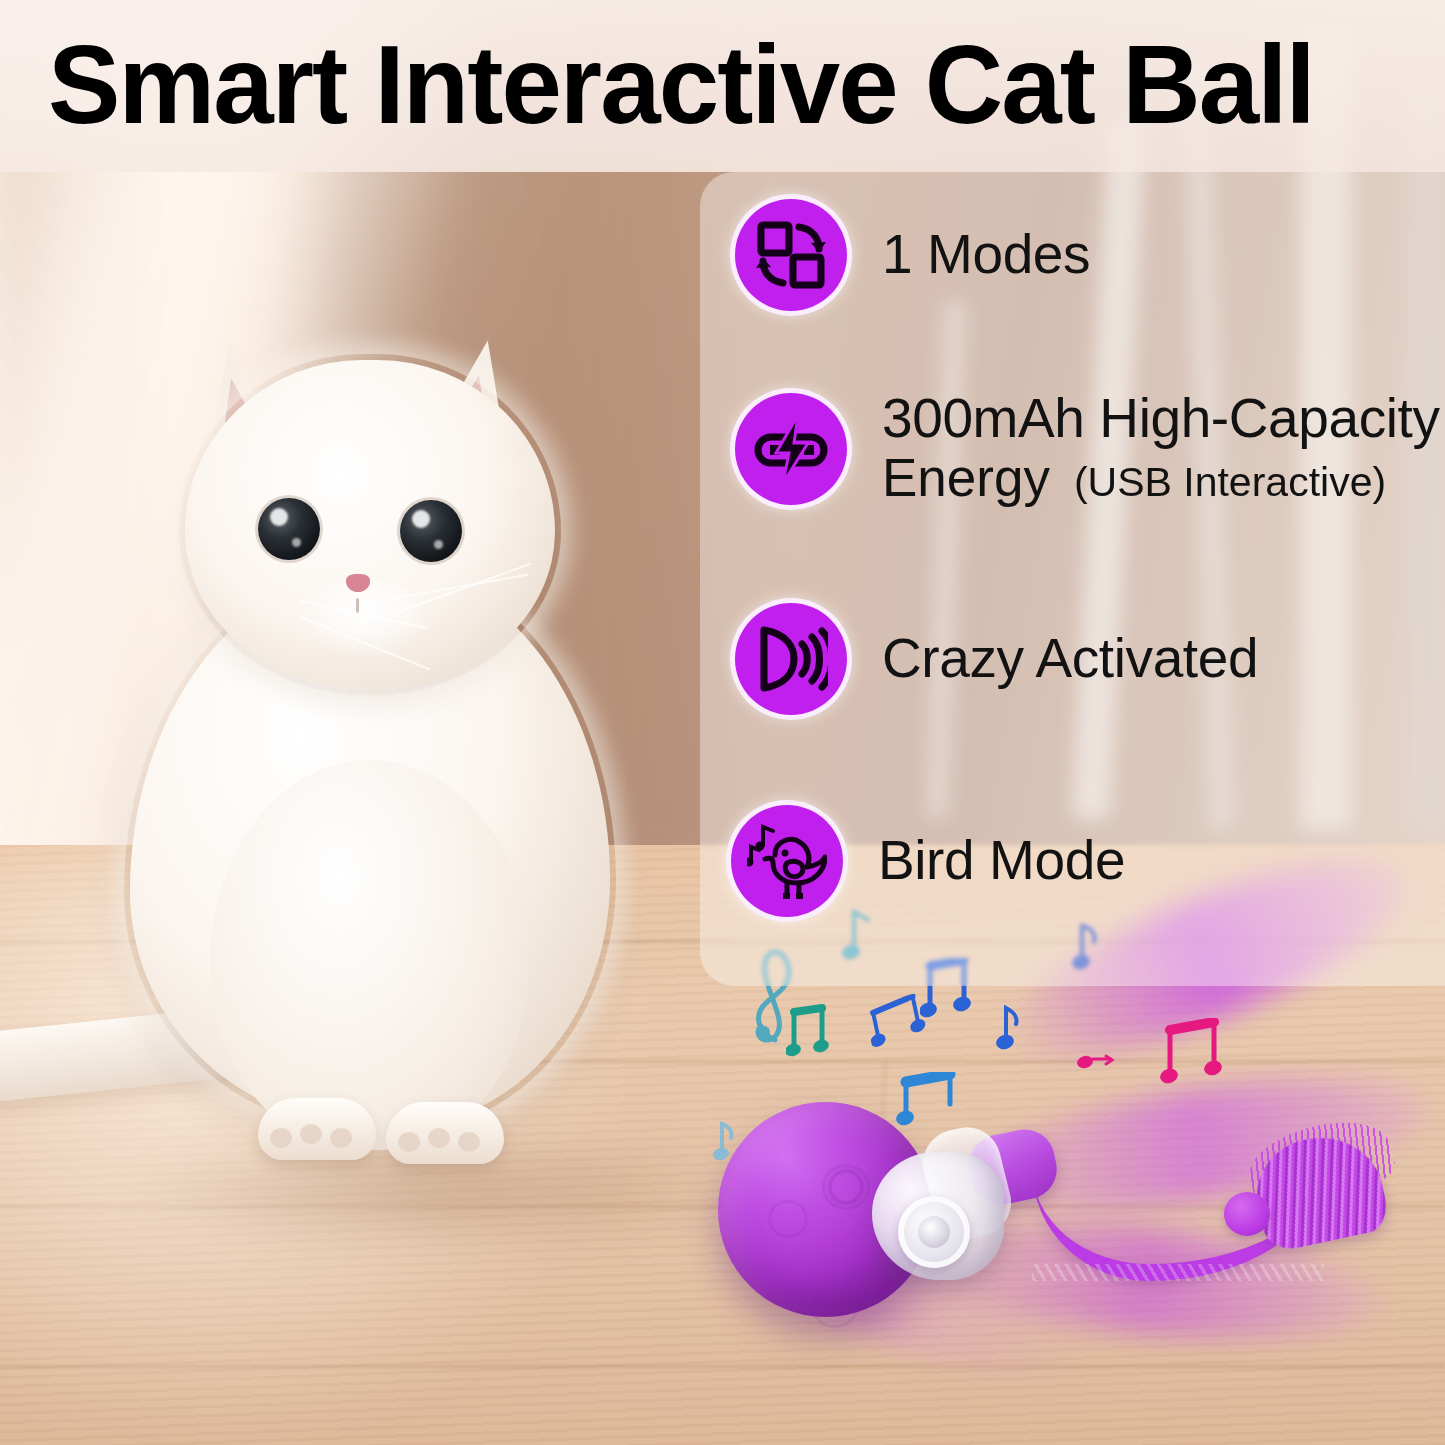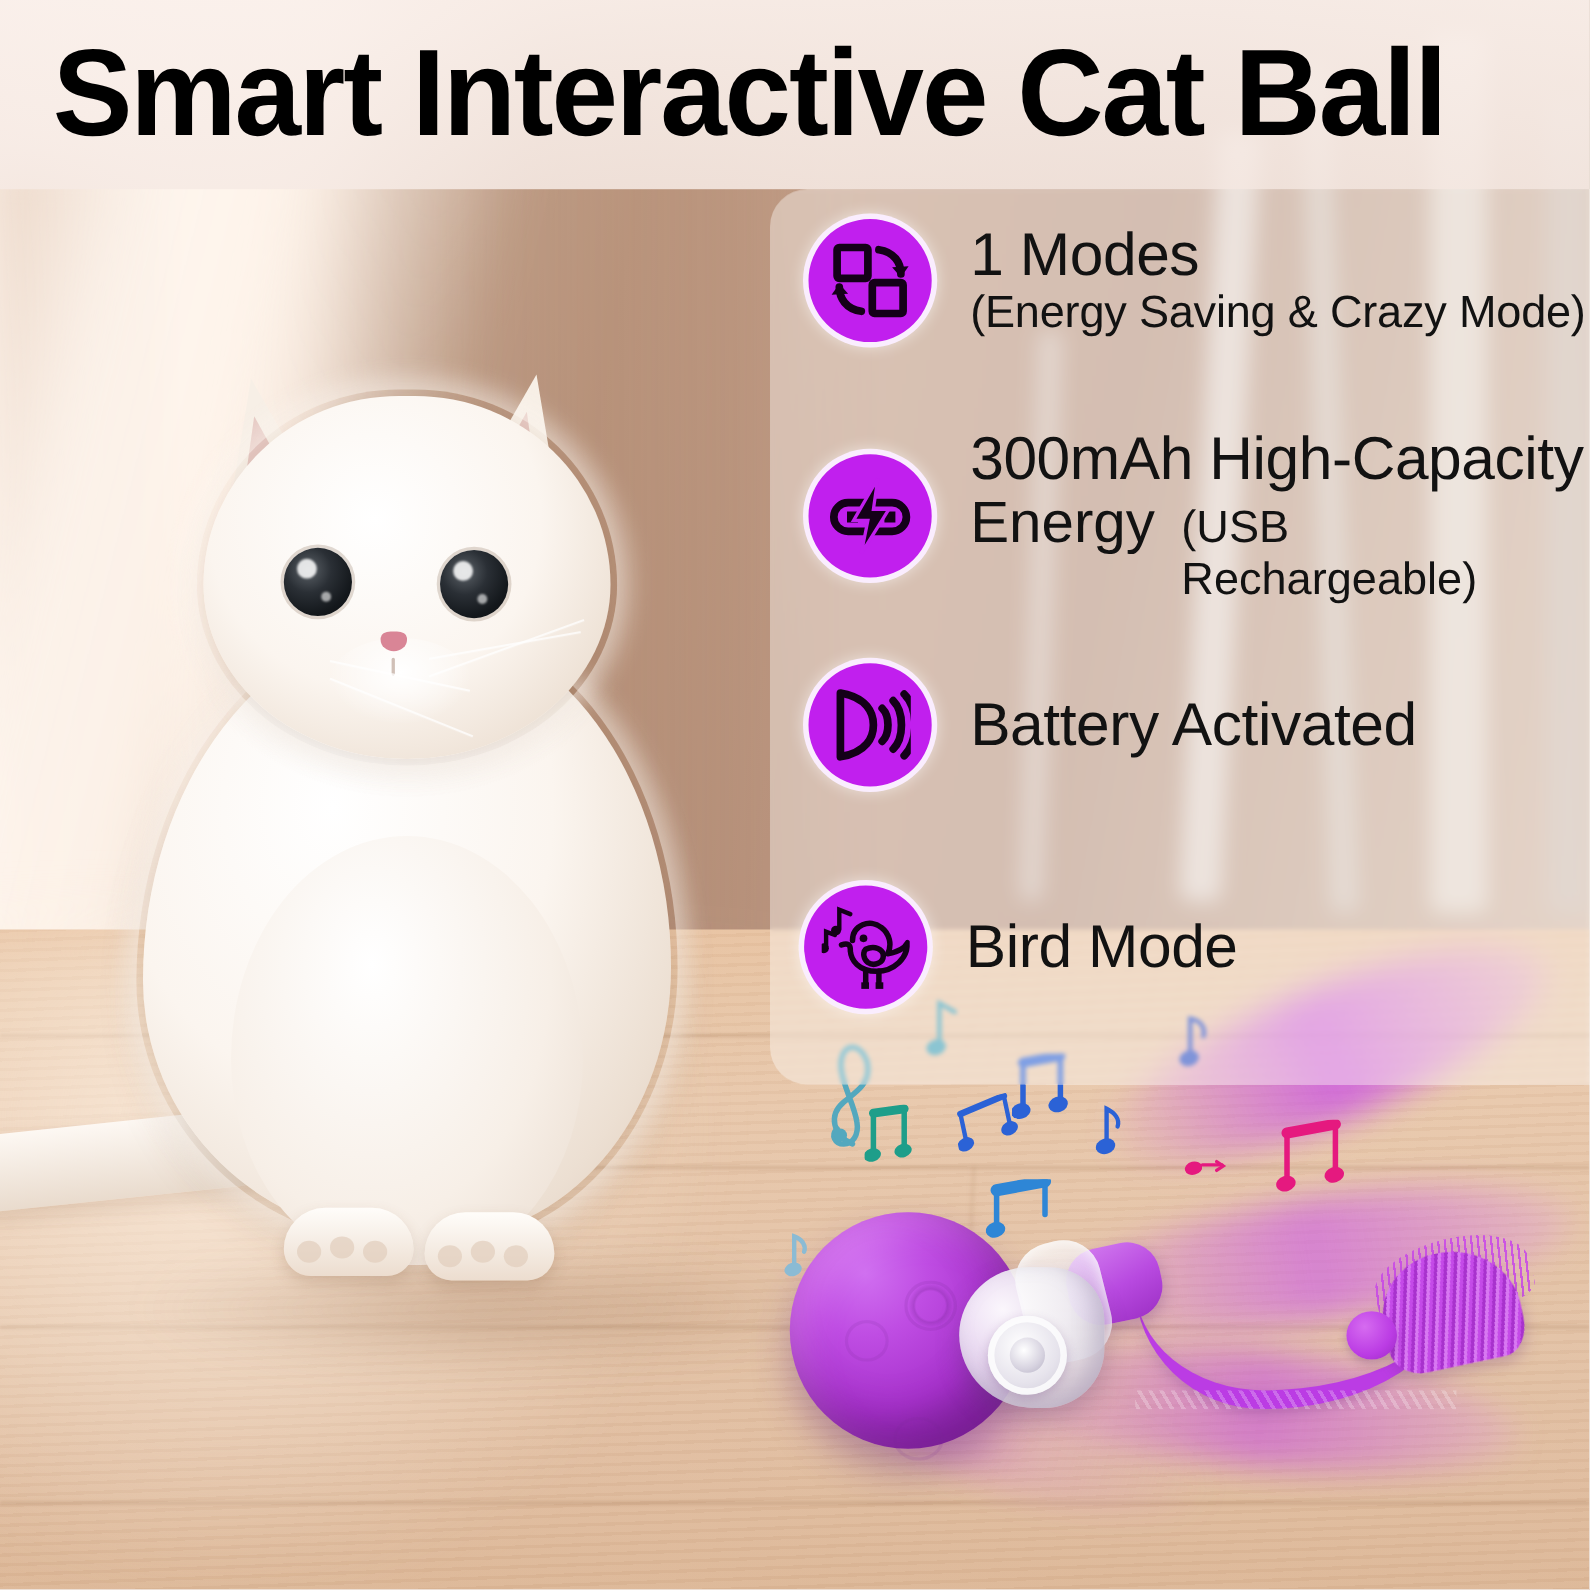--- a/index.html
+++ b/index.html
@@ -484,53 +484,52 @@
           <rect x="6" y="6" width="28" height="28" rx="2" fill="none" stroke="#140018" stroke-width="7"></rect>
           <rect x="38" y="38" width="28" height="28" rx="2" fill="none" stroke="#140018" stroke-width="7"></rect>
           <path d="M44 8 C 58 10, 64 20, 64 30" fill="none" stroke="#140018" stroke-width="7" stroke-linecap="round"></path>
           <path d="M56 24 L64 33 L71 23" fill="#140018"></path>
           <path d="M28 64 C 14 62, 8 52, 8 42" fill="none" stroke="#140018" stroke-width="7" stroke-linecap="round"></path>
           <path d="M16 48 L8 39 L1 49" fill="#140018"></path>
         </svg>
       </div>
       <div class="ftext">
         <div class="l1">1 Modes</div>
-        <div class="l2">(Energy Saving &amp; Crazy Mode)</div>
       </div>
     </div>
 
     <div class="feat f2">
       <div class="badge">
         <svg width="78" height="72" viewBox="0 0 78 72">
           <rect x="6" y="24" width="66" height="26" rx="13" fill="none" stroke="#140018" stroke-width="7"></rect>
           <path d="M18 32 h10 v10 h-10 z" fill="#140018"></path>
           <path d="M52 32 h10 v10 h-10 z" fill="#140018"></path>
           <path d="M46 2 L24 40 h13 L31 70 L56 30 H42 z" fill="#140018" stroke="#C11FEE" stroke-width="3"></path>
         </svg>
       </div>
       <div class="ftext f2text">
         <div class="l1">300mAh High-Capacity</div>
         <div class="row">
           <span class="big">Energy</span>
-          <span class="inline-sub" style="margin-left:24px;">(USB Rechargeable)</span>
+          <span class="inline-sub" style="margin-left:24px;">(USB Interactive)</span>
         </div>
       </div>
     </div>
 
     <div class="feat f3">
       <div class="badge">
         <svg width="74" height="70" viewBox="0 0 74 70">
           <path d="M10 6 C 34 10, 40 24, 40 35 C 40 46, 34 60, 10 64 Z" fill="none" stroke="#140018" stroke-width="7" stroke-linejoin="round"></path>
           <path d="M48 20 C 55 27, 55 43, 48 50" fill="none" stroke="#140018" stroke-width="7" stroke-linecap="round"></path>
           <path d="M58 13 C 68 23, 68 47, 58 57" fill="none" stroke="#140018" stroke-width="7" stroke-linecap="round"></path>
           <path d="M68 7 C 81 20, 81 50, 68 63" fill="none" stroke="#140018" stroke-width="7" stroke-linecap="round"></path>
         </svg>
       </div>
       <div class="ftext">
-        <div class="l1">Battery Activated</div>
+        <div class="l1">Crazy Activated</div>
       </div>
     </div>
 
     <div class="feat f4">
       <div class="badge">
         <svg width="80" height="80" viewBox="0 0 80 80">
           <path d="M28 34 C 28 20, 44 14, 54 22 C 62 28, 64 38, 60 46 C 72 44, 76 40, 78 36 C 78 50, 66 62, 50 62 C 34 62, 26 52, 26 42 C 26 38, 24 36, 18 38" fill="none" stroke="#140018" stroke-width="5" stroke-linecap="round" stroke-linejoin="round"></path>
           <circle cx="38" cy="32" r="3.5" fill="#140018"></circle>
           <path d="M40 42 C 48 38, 56 42, 56 48 C 56 54, 48 58, 42 54 C 38 51, 37 45, 40 42 Z" fill="none" stroke="#140018" stroke-width="5"></path>
           <path d="M40 62 v10 M52 62 v10" stroke="#140018" stroke-width="5" stroke-linecap="round"></path>

